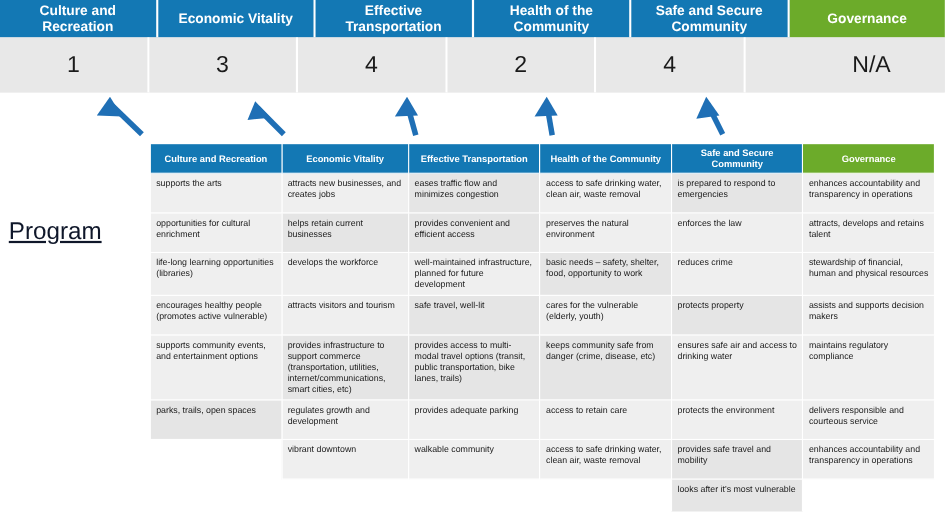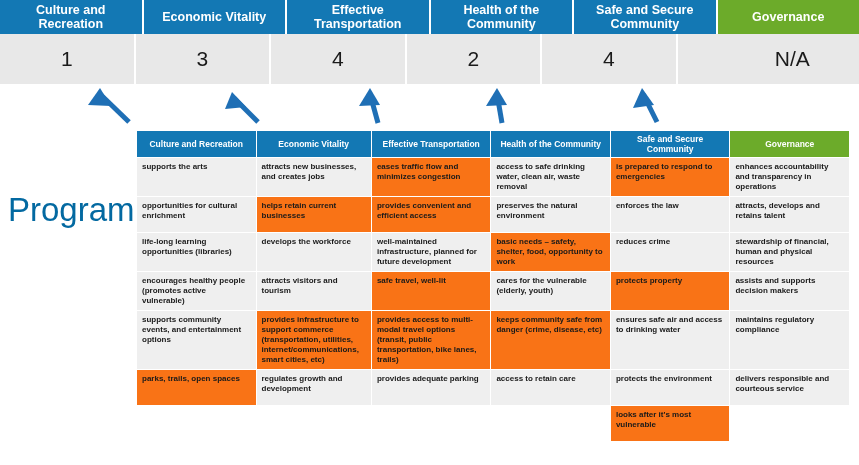--- a/index.html
+++ b/index.html
@@ -76,24 +76,25 @@
     height: 46px;
     pointer-events: none;
   }
 
   
   #caption {
     position: absolute;
     left: 8px;
     top: 195px;
     width: 125px;
-    font-size: 33px;
+    font-size: 22px;
     line-height: 30px;
-    color: #0369a1;
+    color: #0f172a;
     text-align: left;
+    text-decoration: underline;
   }
 
   
   #matrix {
     position: absolute;
     left: 136px;
     top: 130px;
     width: 714px;
     border-collapse: collapse;
     table-layout: fixed;
@@ -115,23 +116,22 @@
   #matrix td {
     font-size: 8px;
     line-height: 10px;
     color: #1a1a1a;
     padding: 4px 5px;
     vertical-align: top;
     border: 1px solid #ffffff;
     background: #efefef;
     height: 36px;
     box-sizing: border-box;
-    font-weight: bold;
-  }
-  #matrix td.hl { background: #f97316; }
+  }
+  #matrix td.hl { background: #e5e5e5; }
   #matrix td.blank { background: #ffffff; border: none; }
 </style>
 </head>
 <body>
 
 <div id="top-band">
   <div id="top-header-row">
     <div class="top-head-cell">Culture and Recreation</div>
     <div class="top-head-cell">Economic Vitality</div>
     <div class="top-head-cell">Effective Transportation</div>
@@ -233,20 +233,28 @@
       <tr>
         <td class="hl">parks, trails, open spaces</td>
         <td>regulates growth and development</td>
         <td>provides adequate parking</td>
         <td>access to retain care</td>
         <td>protects the environment</td>
         <td>delivers responsible and courteous service</td>
       </tr>
       <tr>
         <td class="blank"></td>
+        <td>vibrant downtown</td>
+        <td>walkable community</td>
+        <td>access to safe drinking water, clean air, waste removal</td>
+        <td class="hl">provides safe travel and mobility</td>
+        <td>enhances accountability and transparency in operations</td>
+      </tr>
+      <tr>
+        <td class="blank"></td>
         <td class="blank"></td>
         <td class="blank"></td>
         <td class="blank"></td>
         <td class="hl">looks after it's most vulnerable</td>
         <td class="blank"></td>
       </tr>
     </tbody>
 </table>
 
 </body></html>

